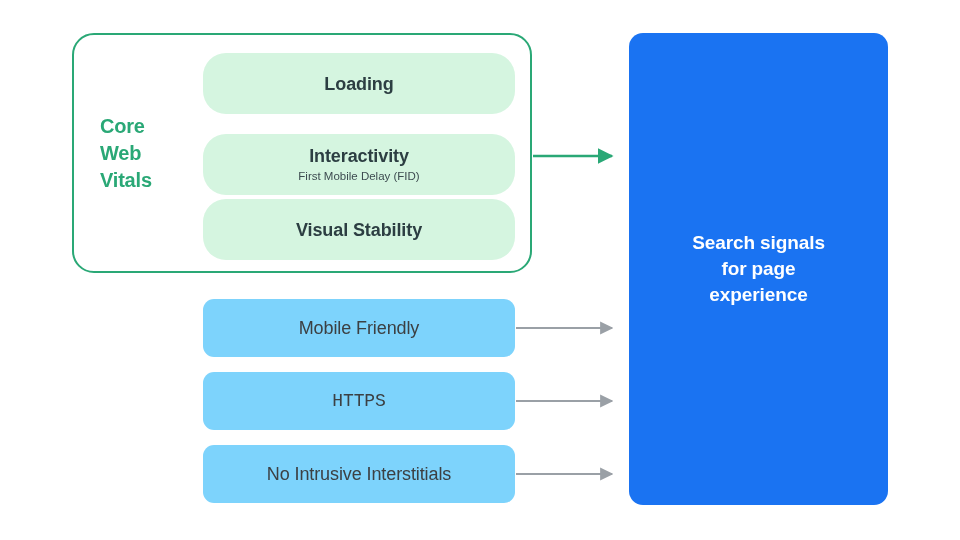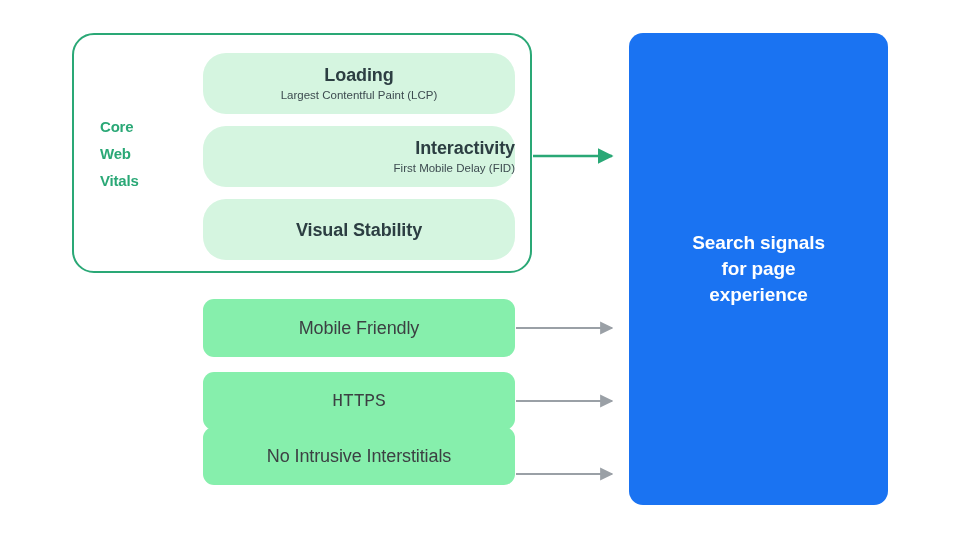--- a/index.html
+++ b/index.html
@@ -31,21 +31,21 @@
     border-radius: 22px;
     background: transparent;
   }
 
   .cwv-label {
     position: absolute;
     left: 100px;
     top: 113px;
     width: 92px;
     color: #2aa876;
-    font-size: 15px;
+    font-size: 20px;
     font-weight: bold;
     line-height: 27px;
     letter-spacing: -0.2px;
   }
   .cwv-label span { display: block; }
 
   
   .metric-card {
     position: absolute;
     left: 203px;
@@ -53,21 +53,21 @@
     height: 61px;
     background: #d5f5e0;
     border-radius: 23px;
     display: flex;
     flex-direction: column;
     align-items: center;
     justify-content: center;
     box-sizing: border-box;
   }
   .metric-card.c1 { top: 53px; }
-  .metric-card.c2 { top: 126px; align-items: flex-end; }
+  .metric-card.c2 { top: 134px; }
   .metric-card.c3 { top: 199px; justify-content: center; }
 
   .metric-title {
     font-size: 18px;
     font-weight: bold;
     color: #2c3e42;
     line-height: 22px;
     letter-spacing: -0.1px;
   }
   .metric-sub {
@@ -77,30 +77,30 @@
     line-height: 16px;
     margin-top: 1px;
   }
 
   
   .signal-box {
     position: absolute;
     left: 203px;
     width: 312px;
     height: 58px;
-    background: #86efac;
+    background: #7dd3fc;
     border-radius: 11px;
     display: flex;
     align-items: center;
     justify-content: center;
     box-sizing: border-box;
   }
   .signal-box.s1 { top: 299px; }
   .signal-box.s2 { top: 372px; font-family: Liberation Mono, monospace; }
-  .signal-box.s3 { top: 427px; }
+  .signal-box.s3 { top: 445px; }
 
   .signal-label {
     font-size: 18px;
     font-weight: normal;
     color: #3c4043;
     line-height: 22px;
     letter-spacing: -0.1px;
   }
 
   
@@ -144,21 +144,20 @@
   <div class="cwv-container"></div>
 
   <div class="cwv-label">
     <span>Core</span>
     <span>Web</span>
     <span>Vitals</span>
   </div>
 
   <div class="metric-card c1">
     <div class="metric-title">Loading</div>
-    <div class="metric-sub">Largest Contentful Paint (LCP)</div>
   </div>
 
   <div class="metric-card c2">
     <div class="metric-title">Interactivity</div>
     <div class="metric-sub">First Mobile Delay (FID)</div>
   </div>
 
   <div class="metric-card c3">
     <div class="metric-title">Visual Stability</div>
   </div>

